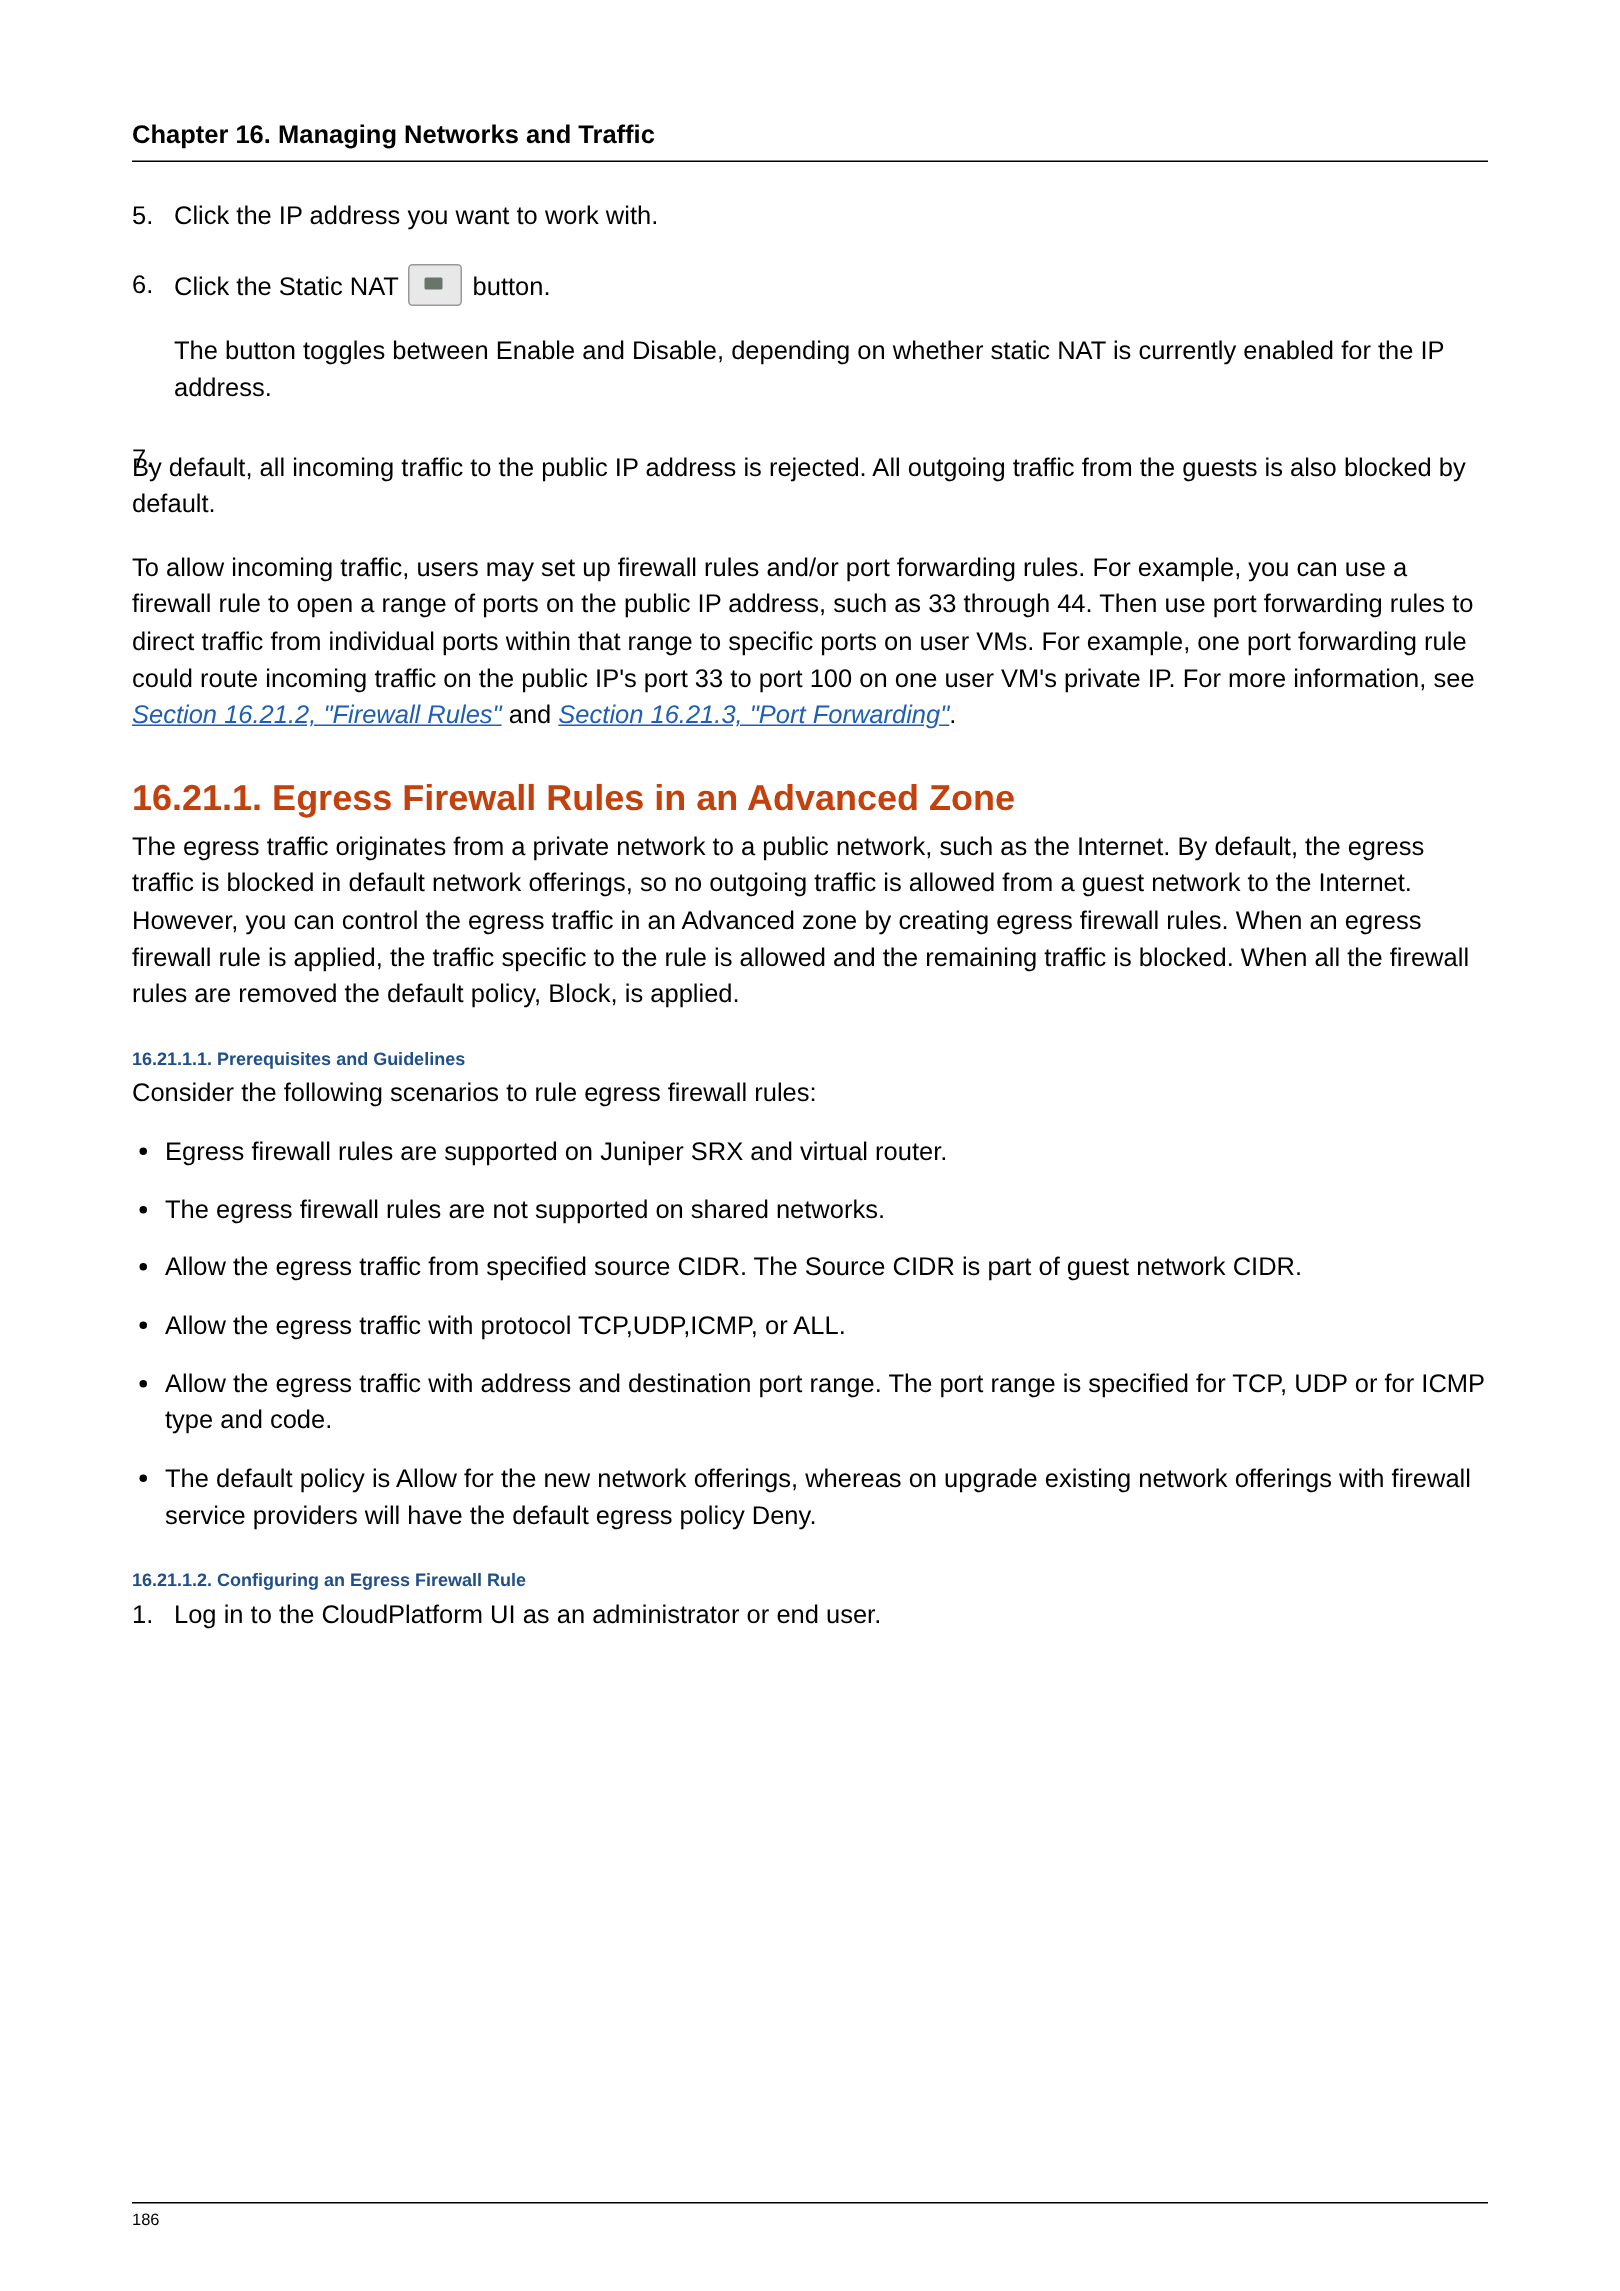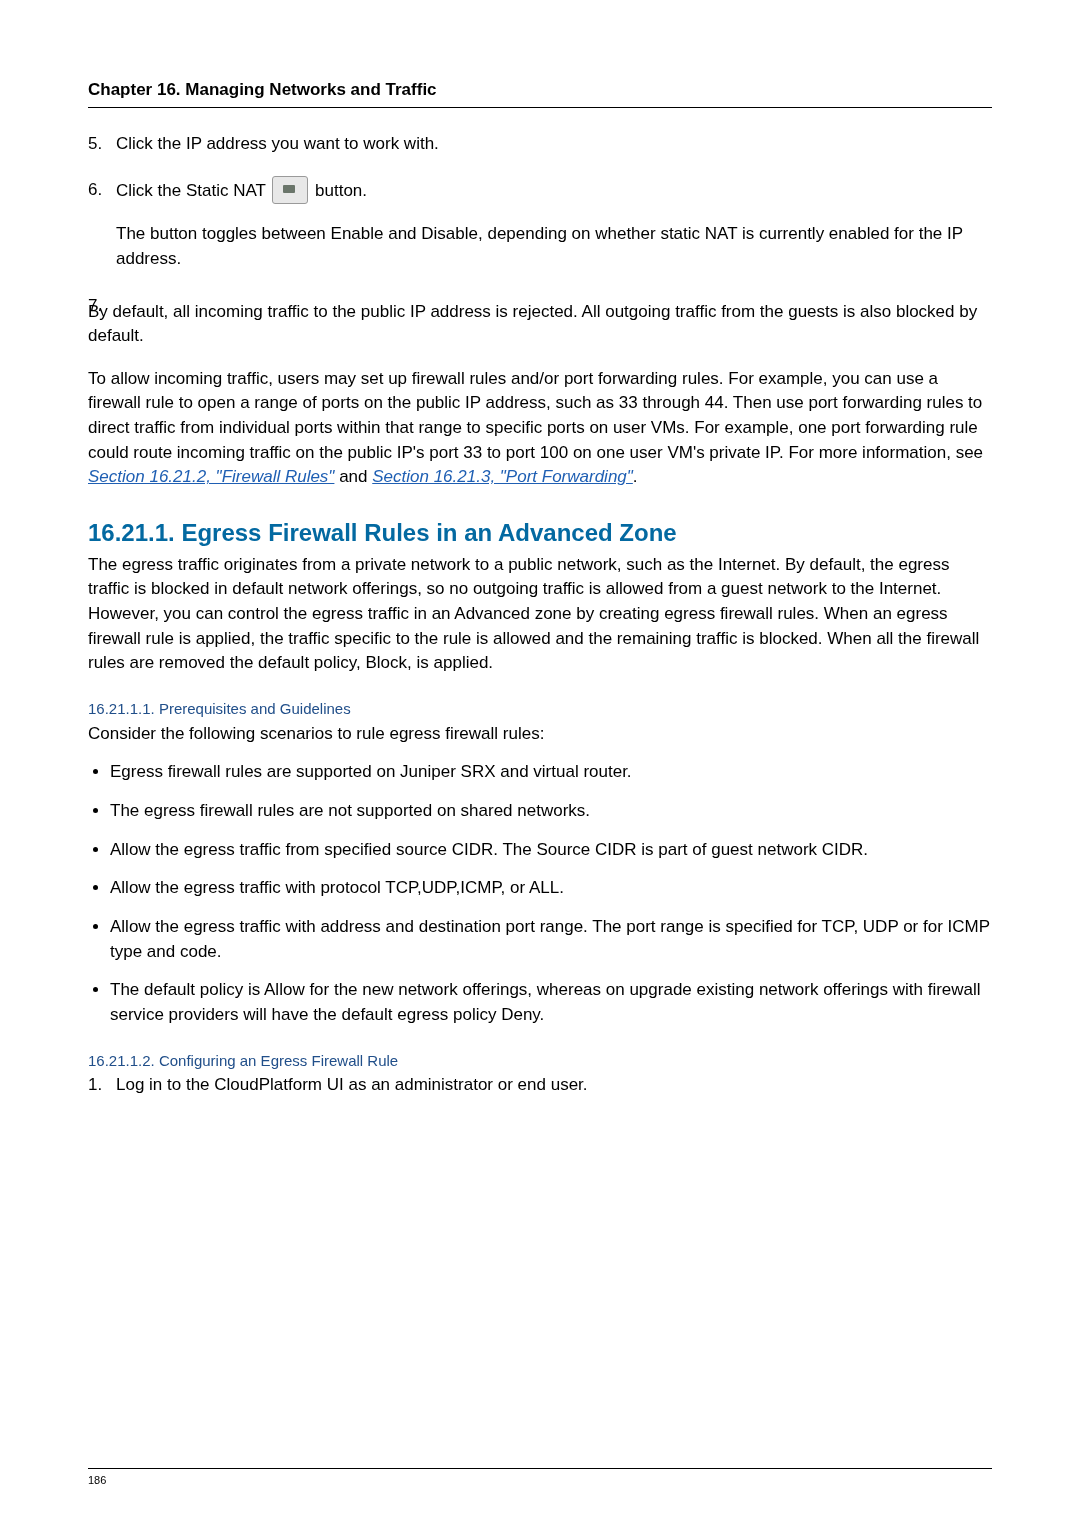--- a/index.html
+++ b/index.html
@@ -60,29 +60,29 @@
     background: #6a756a;
     border-radius: 1px;
   }
   h2.section {
     color: #214f8a;
     font-size: 30px;
     font-weight: 700;
     margin: 18px 0 2px 0;
   }
   h3.subsection {
-    color: #0369a1;
+    color: #c2410c;
     font-size: 24px;
     font-weight: 700;
     margin: 26px 0 2px 0;
   }
   h4.subsub {
     color: #214f8a;
-    font-size: 15px;
-    font-weight: 400;
+    font-size: 12px;
+    font-weight: 700;
     margin: 22px 0 2px 0;
   }
   p { margin: 0 0 18px 0; }
   .xref {
     color: #1f5fb3;
     font-style: italic;
   }
   ul.bullets {
     list-style: disc;
     padding-left: 22px;

